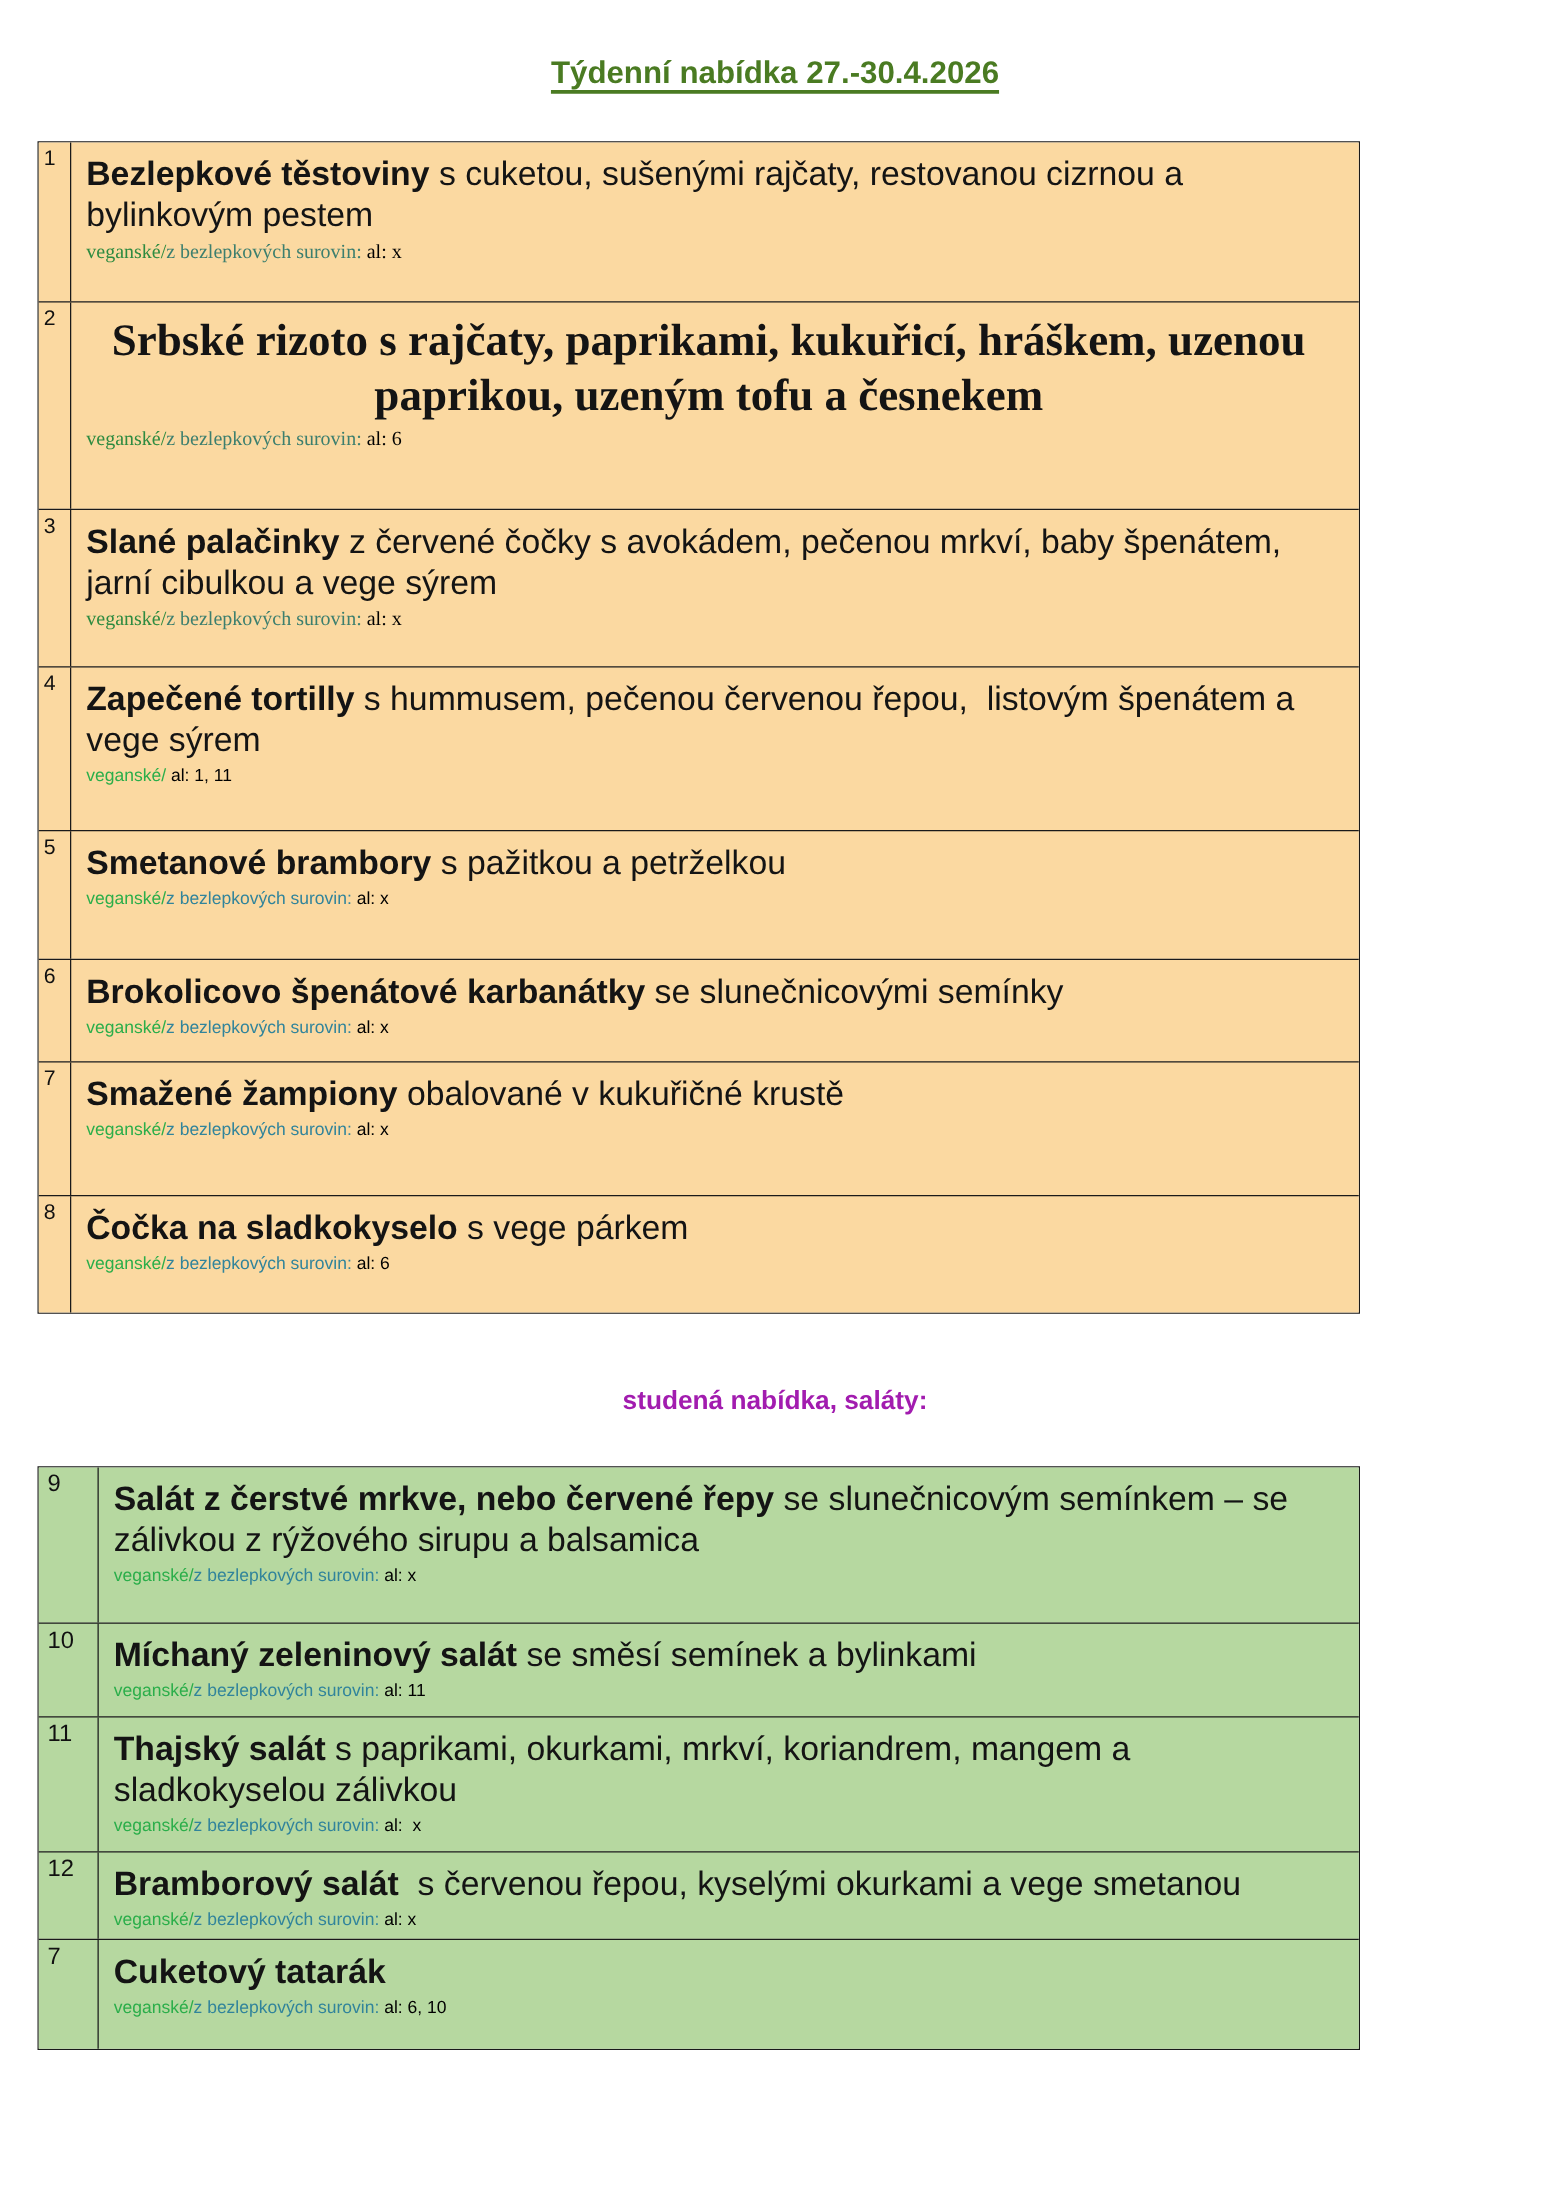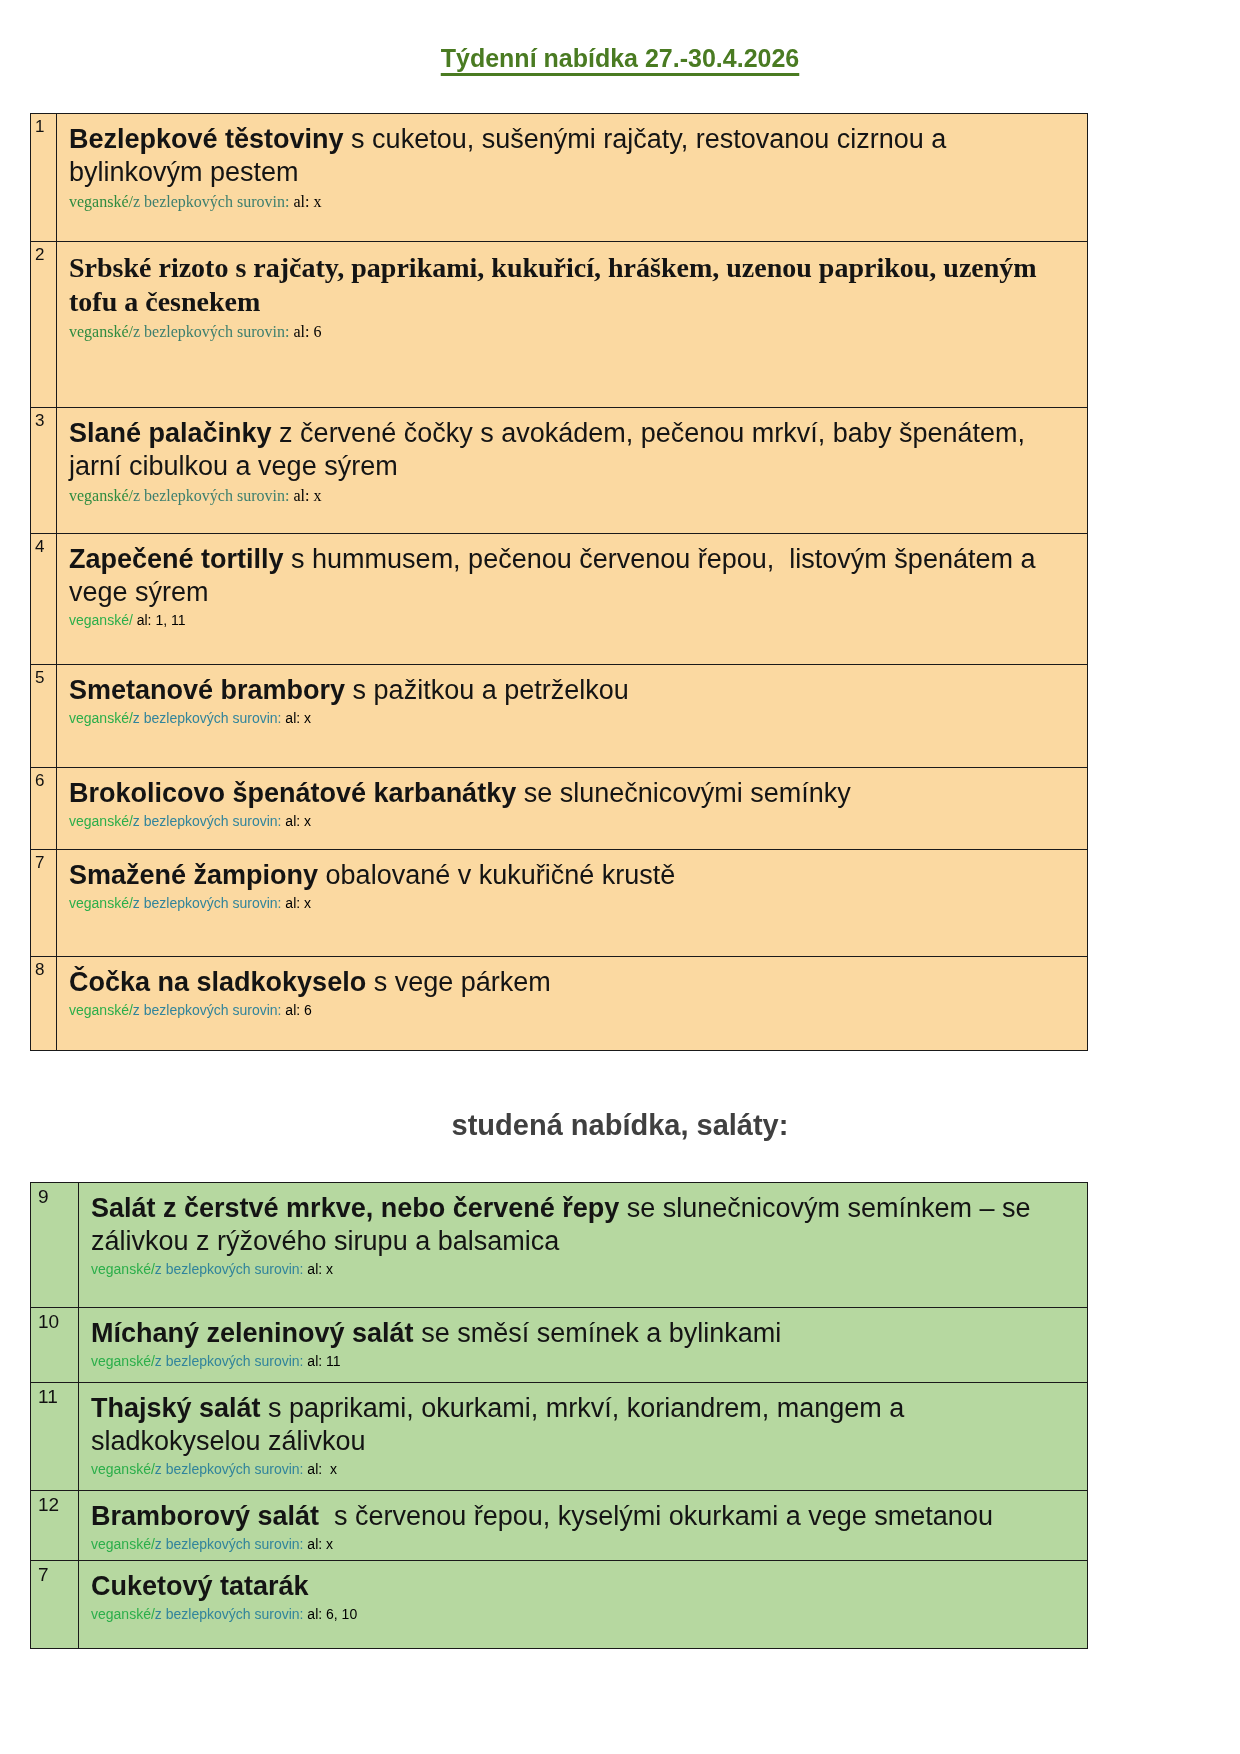--- a/index.html
+++ b/index.html
@@ -41,22 +41,23 @@
 
   .main {
     font-size:27px;
     line-height:1.22;
     white-space:pre-wrap;
     color:#141414;
   }
   .dish-name { font-weight:bold; }
   .serif-main {
     font-family:"Liberation Serif", serif;
-    font-size:28px;
+    font-size:36px;
     font-weight:bold;
+    text-align:center;
   }
 
   .small {
     margin-top:3px;
     font-size:14px;
     white-space:pre-wrap;
     line-height:1.25;
   }
   .small .diet  { color:#2bae4a; }
   .small .diet2 { color:#31849b; }
@@ -77,23 +78,23 @@
 
   .cold .menu-row:nth-child(1) .content { min-height:124px; }
   .cold .menu-row:nth-child(2) .content { min-height:74px; }
   .cold .menu-row:nth-child(3) .content { min-height:107px; }
   .cold .menu-row:nth-child(4) .content { min-height:69px; }
   .cold .menu-row:nth-child(5) .content { min-height:87px; }
 
   .section-heading {
     margin:58px 0 22px 0;
     text-align:center;
-    font-size:29px;
+    font-size:21px;
     font-weight:bold;
-    color:#404040;
+    color:#a21caf;
   }
 </style>
 </head>
 <body>
 
 <div>
 
   <h1 class="page-title"><span>Týdenní nabídka 27.-30.4.2026</span></h1>
 
   <div class="menu-table hot">

